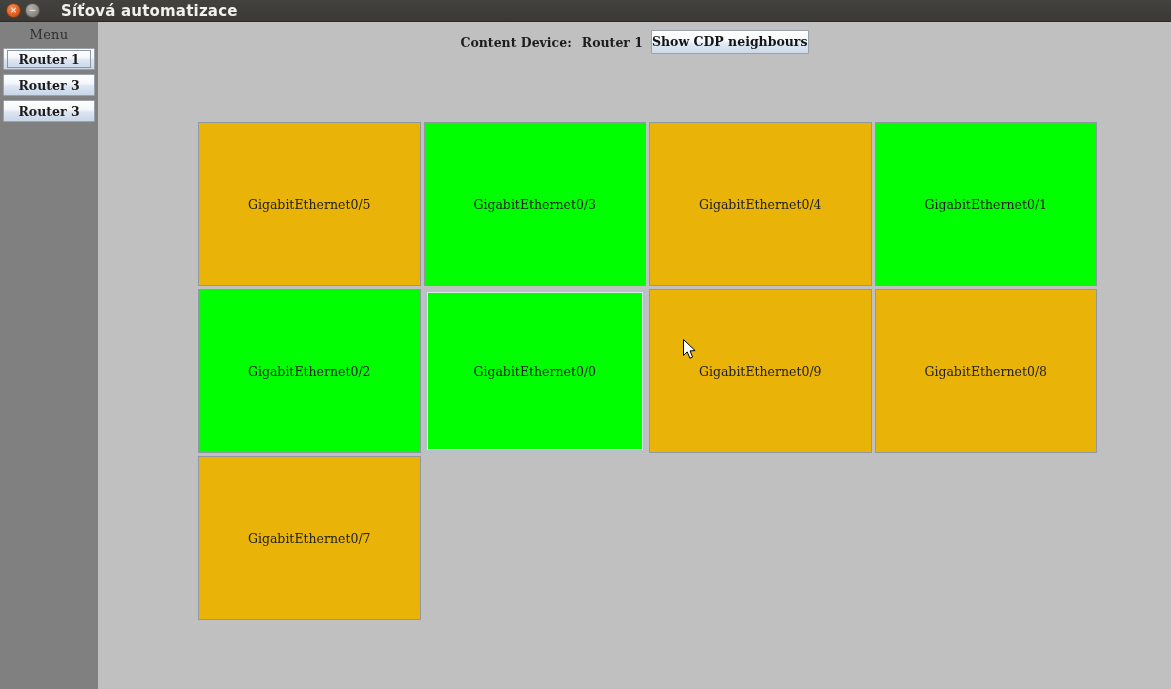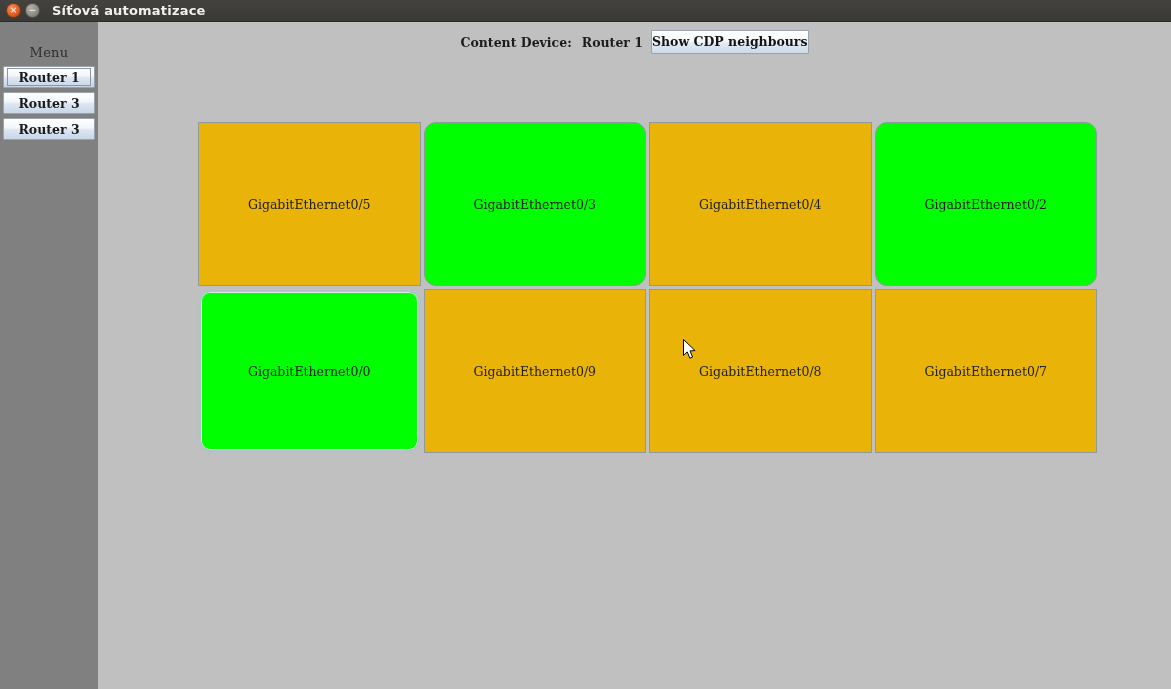--- a/index.html
+++ b/index.html
@@ -53,37 +53,37 @@
   }
   .winbtn.min {
     background: radial-gradient(circle at 35% 30%, #b4b1ab 0%, #8f8c86 60%, #6e6b66 100%);
     border: 1px solid #565450;
     color: #e8e6e2;
     font-weight: bold;
   }
   .winbtn .glyph { position: relative; top: -0.5px; }
 
   .title-text {
-    margin-left: 8px;
+    margin-left: 17px;
     color: #f2f0ed;
-    font-size: 13px;
+    font-size: 15px;
     font-weight: bold;
     letter-spacing: 0.2px;
     font-family: "DejaVu Sans", sans-serif;
     white-space: nowrap;
   }
 
   
   .sidebar {
     position: absolute;
     left: 0; top: 22px;
     width: 98px;
     height: 667px;
     background: #808080;
-    padding-top: 21px;
+    padding-top: 3px;
   }
   .sidebar-title {
     text-align: center;
     font-family: "DejaVu Serif", serif;
     font-size: 13px;
     color: #2e2e2e;
     height: 19px;
     line-height: 19px;
     letter-spacing: 0.3px;
   }
@@ -183,21 +183,21 @@
     display: flex;
     align-items: center;
     justify-content: center;
     font-family: "DejaVu Serif", serif;
     font-size: 12.5px;
     color: #222222;
     cursor: pointer;
     user-select: none;
     overflow: hidden;
   }
-  .iface.up   { background: #00ff00; border-radius: 12px; }
+  .iface.up   { background: #00ff00; }
   .iface.down { background: #eab308; }
   .iface.empty {
     background: transparent;
     border: none;
     cursor: default;
   }
   .iface.hovered {
     border: 3px solid #b8c0c8;
     box-shadow: inset 0 0 0 1px #dfe4e8;
   }
@@ -255,20 +255,23 @@
         <div class="iface down">
           <span>GigabitEthernet0/5</span>
         </div>
         <div class="iface up">
           <span>GigabitEthernet0/3</span>
         </div>
         <div class="iface down">
           <span>GigabitEthernet0/4</span>
         </div>
         <div class="iface up">
+          <span>GigabitEthernet0/1</span>
+        </div>
+        <div class="iface up">
           <span>GigabitEthernet0/2</span>
         </div>
         <div class="iface up hovered">
           <span>GigabitEthernet0/0</span>
         </div>
         <div class="iface down">
           <span>GigabitEthernet0/9</span>
         </div>
         <div class="iface down">
           <span>GigabitEthernet0/8</span>

